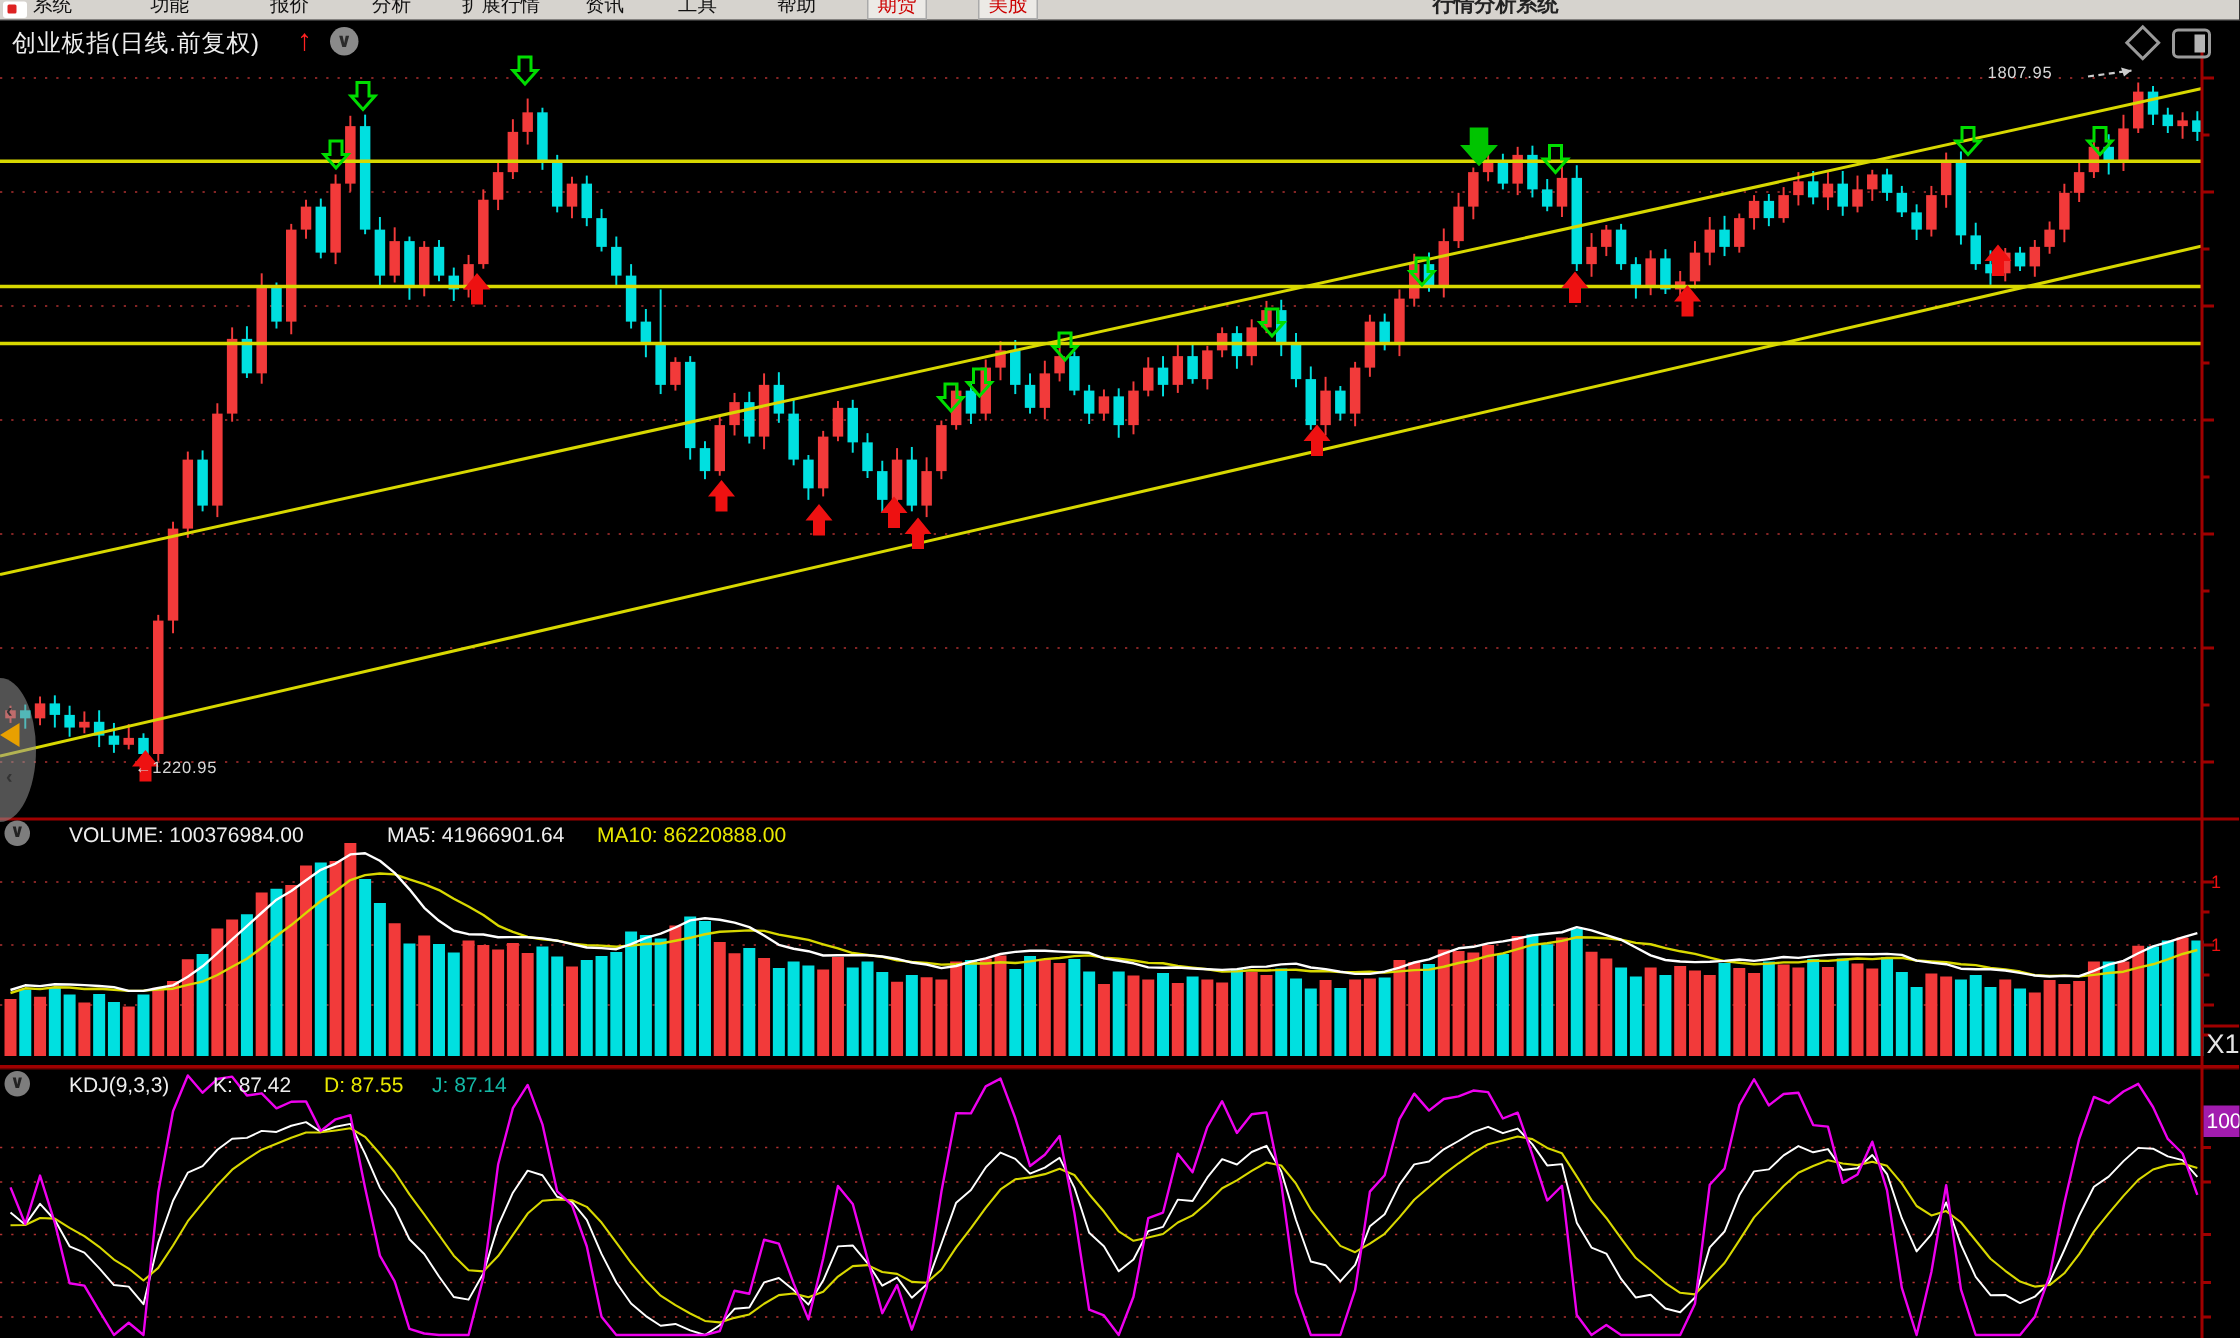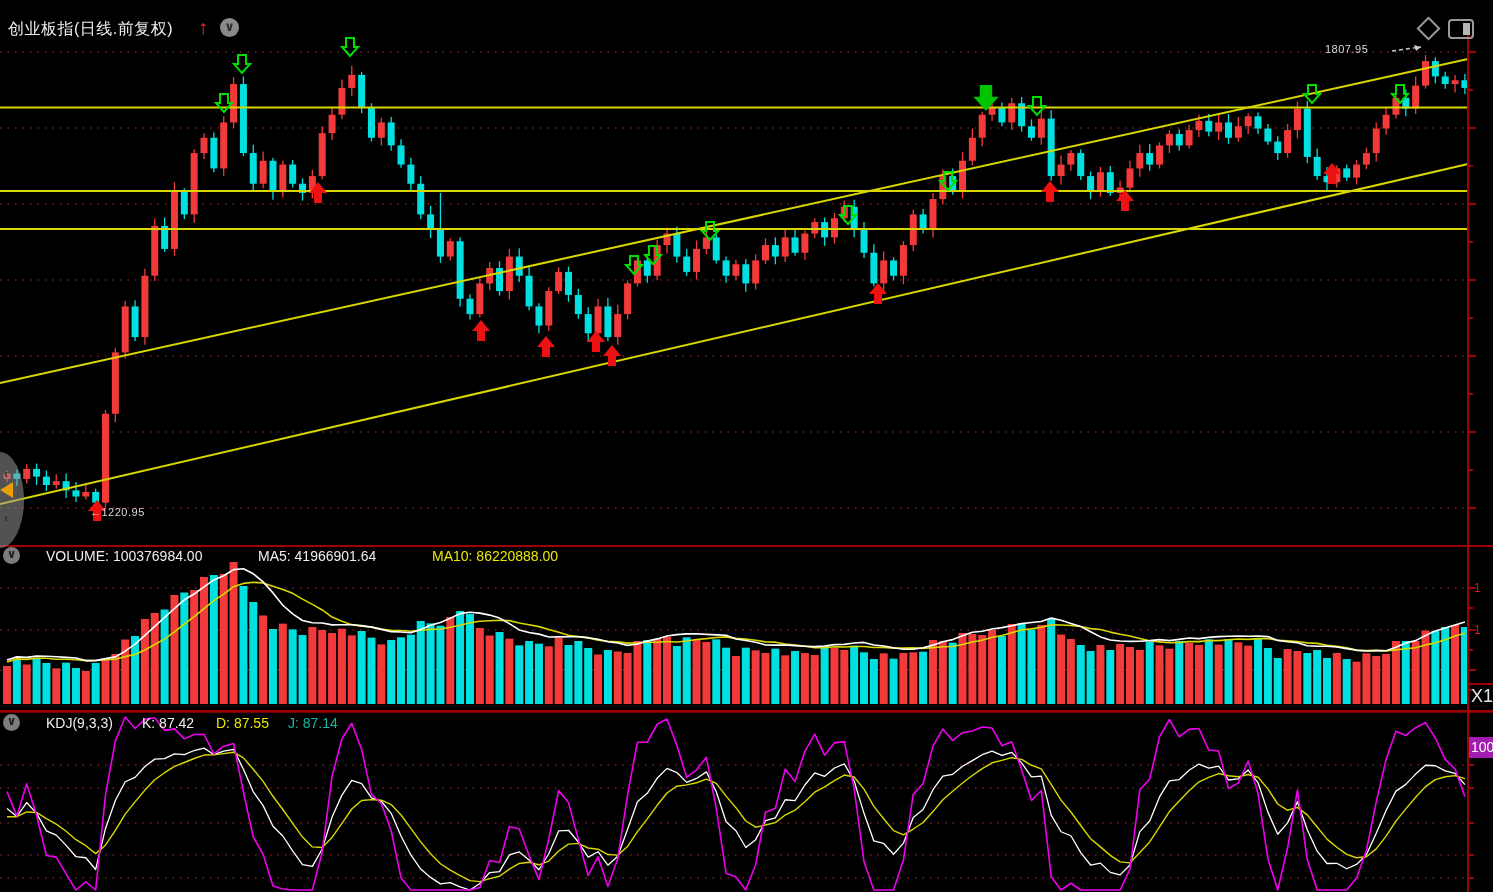--- a/index.html
+++ b/index.html
@@ -47,20 +47,36 @@
     background:rgba(150,150,150,0.55);z-index:4;}
   #edge-widget .ch{position:absolute;left:28px;color:#333;font-size:13px;font-weight:bold;}
   #edge-orange{position:absolute;left:0;top:482px;width:0;height:0;border-top:8px solid transparent;
     border-bottom:8px solid transparent;border-right:13px solid #e8a000;z-index:4;}
   svg#chart{position:absolute;left:0;top:0;z-index:1;}
 </style>
 </head>
 <body>
 <div id="stage">
 
+  <div id="menubar">
+    <div id="logo-chip">
+        <i></i>
+      </div>
+  <span class="mi" style="left: 22px;">系统</span>
+      <span class="mi" style="left: 100px;">功能</span>
+      <span class="mi" style="left: 180px;">报价</span>
+      <span class="mi" style="left: 248px;">分析</span>
+      <span class="mi" style="left: 308px;">扩展行情</span>
+      <span class="mi" style="left: 390px;">资讯</span>
+      <span class="mi" style="left: 452px;">工具</span>
+      <span class="mi" style="left: 518px;">帮助</span>
+      <span class="mi accent" style="left: 578px;">期货</span>
+      <span class="mi accent" style="left: 652px;">美股</span>
+      <span class="wtitle">行情分析系统</span>
+    </div>
 
   <div id="titlebar">
     <span id="symbol-title">创业板指(日线.前复权)</span>
     <span id="trend-arrow">↑</span>
     <span id="title-collapse" class="circle-btn">∨</span>
     <span id="icon-diamond"></span>
     <span id="icon-split">
         <i></i>
       </span>
   </div>
@@ -607,21 +623,21 @@
       </g>
     </svg>
 
   <div id="label-high" class="price-label">1807.95</div>
   <div id="label-low" class="price-label">←1220.95</div>
 
   <div id="volume-header" class="panel-header">
     <span class="chev">∨</span>
     <span class="seg w" style="left:26px">VOLUME: 100376984.00</span>
     <span class="seg w" style="left:238px">MA5: 41966901.64</span>
-    <span class="seg yel" style="left:412px">MA10: 86220888.00</span>
+    <span class="seg yel" style="left:378px">MA10: 86220888.00</span>
   </div>
 
   <div id="kdj-header" class="panel-header">
     <span class="chev">∨</span>
     <span class="seg w" style="left:26px">KDJ(9,3,3)</span>
     <span class="seg w" style="left:122px">K: 87.42</span>
     <span class="seg yel" style="left:196px">D: 87.55</span>
     <span class="seg mag" style="left:268px">J: 87.14</span>
   </div>
 

